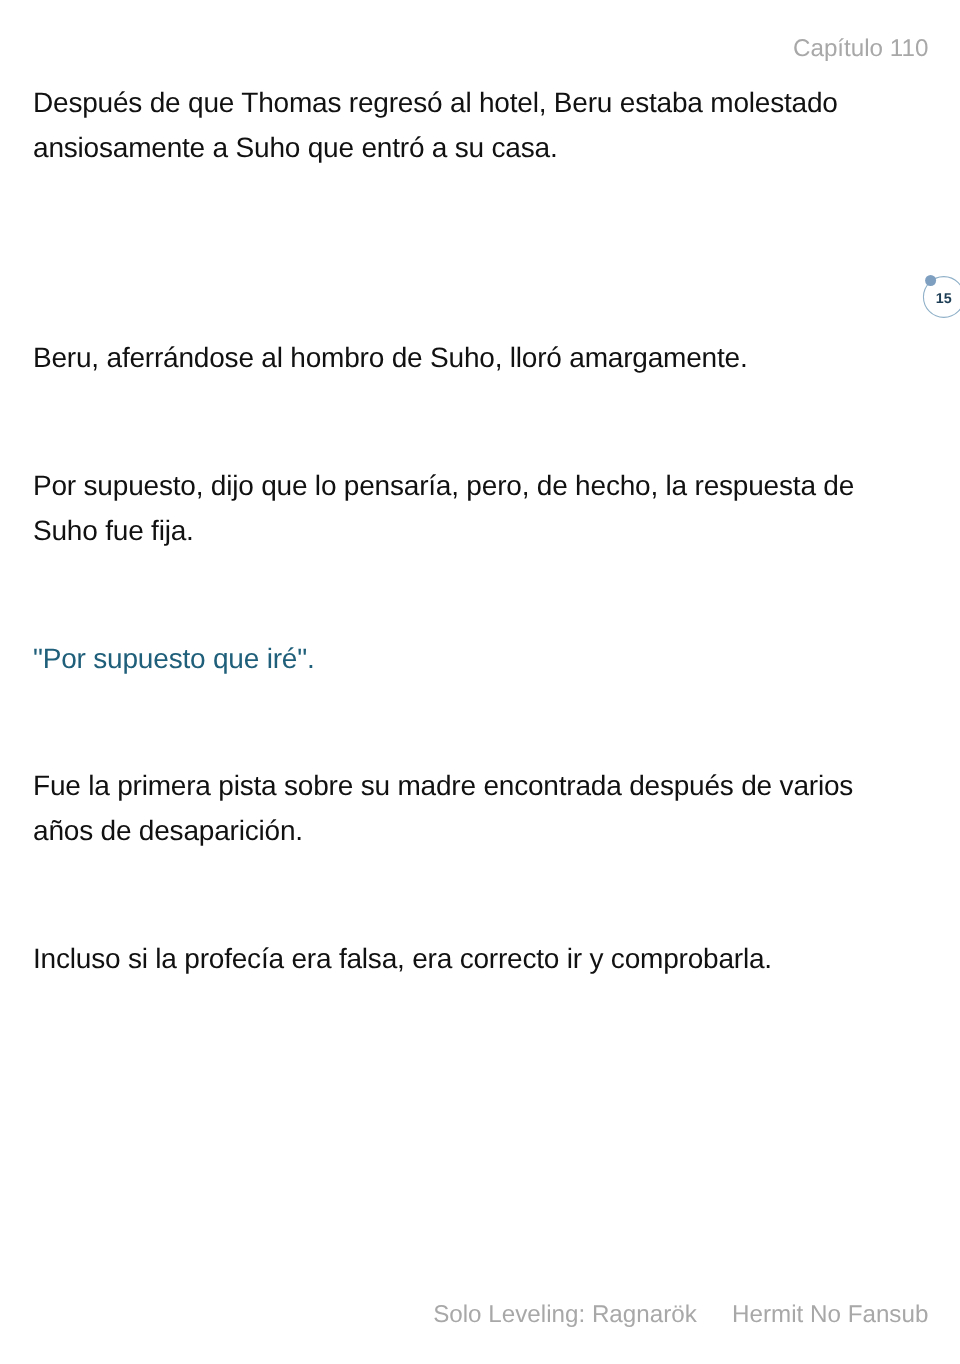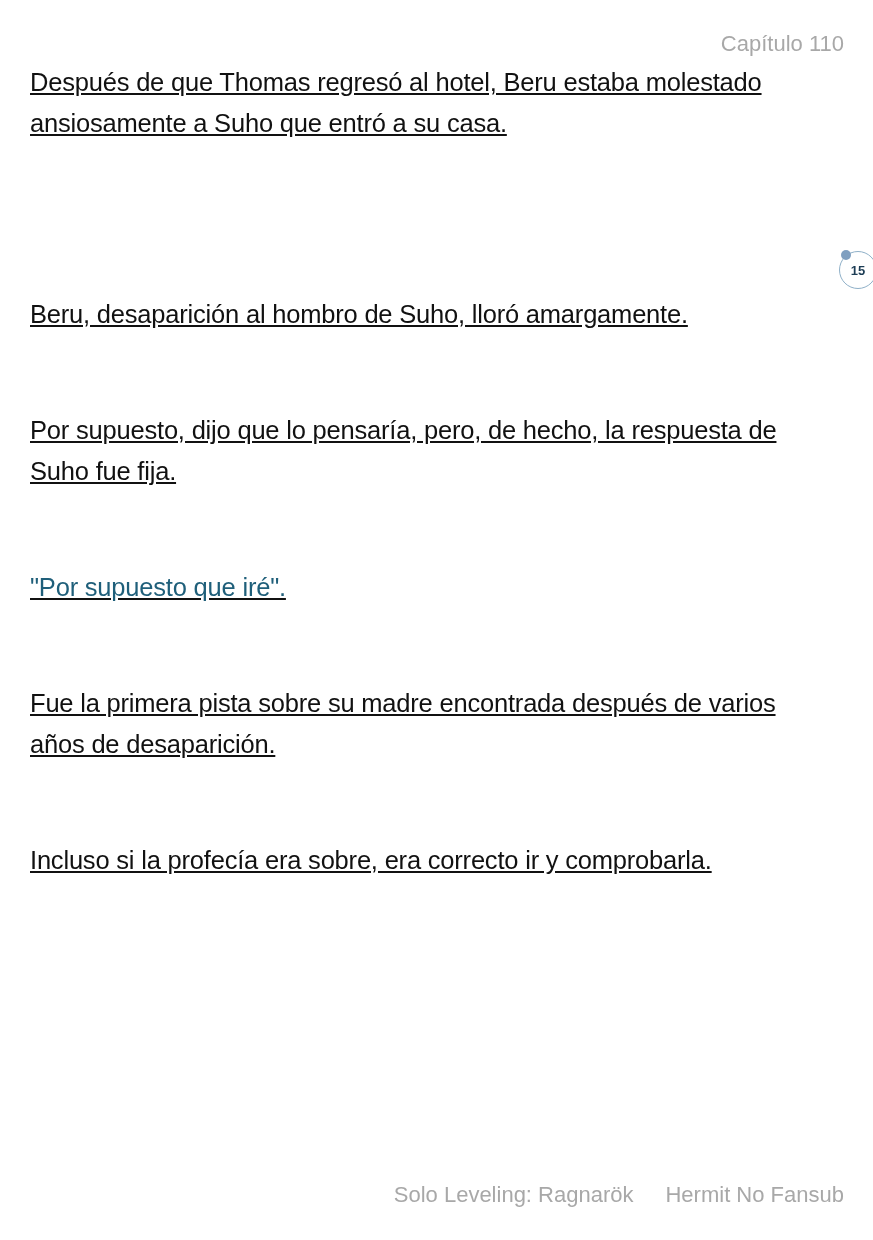--- a/index.html
+++ b/index.html
@@ -4,21 +4,21 @@
 <style>
   html, body { margin: 0; padding: 0; }
   body {
     width: 873px; height: 1240px; background: #ffffff; position: relative; overflow: hidden;
     font-family: "Liberation Sans", "DejaVu Sans", sans-serif; color: #111111;
   }
   .header-chapter {
     position: absolute; right: 29px; top: 31px;
     font-size: 22px; color: #a8a8a8; text-align: center;
   }
-  .content { position: absolute; left: 30px; top: 62px; width: 820px; text-decoration: underline; }
+  .content { position: absolute; left: 30px; top: 74px; width: 820px; }
   .para {
     font-size: 25.5px; line-height: 41px; margin: 0;
     letter-spacing: -0.2px;
   }
   .para.bold { font-weight: bold; }
   .para.dialogue { color: #1f5f7a; }
   .gap { height: 75px; }
   .comment-badge {
     position: absolute; left: 839px; top: 251px; width: 38px; height: 38px;
     border: 1px solid #8fb0c8; border-radius: 50%; box-sizing: border-box;
@@ -36,29 +36,29 @@
 </style>
 </head>
 <body>
 
 <div class="header-chapter">Capítulo 110</div>
 
 <div class="content">
   <p class="para" style="width:815px">Después de que Thomas regresó al hotel, Beru estaba molestado ansiosamente a Suho que entró a su casa.</p>
   <div class="gap"></div>
   <div class="gap"></div>
-  <p class="para">Beru, desaparición al hombro de Suho, lloró amargamente.</p>
+  <p class="para">Beru, aferrándose al hombro de Suho, lloró amargamente.</p>
   <div class="gap"></div>
   <p class="para" style="width:800px">Por supuesto, dijo que lo pensaría, pero, de hecho, la respuesta de Suho fue fija.</p>
   <div class="gap"></div>
   <p class="para dialogue">"Por supuesto que iré".</p>
   <div class="gap"></div>
   <p class="para" style="width:780px">Fue la primera pista sobre su madre encontrada después de varios años de desaparición.</p>
   <div class="gap"></div>
-  <p class="para">Incluso si la profecía era sobre, era correcto ir y comprobarla.</p>
+  <p class="para">Incluso si la profecía era falsa, era correcto ir y comprobarla.</p>
 </div>
 
 <div class="comment-badge">
   <span>15</span>
 </div>
 <div class="comment-dot"></div>
 
 <div class="footer">
   <span>Solo Leveling: Ragnarök</span>
   <span>Hermit No Fansub</span>

